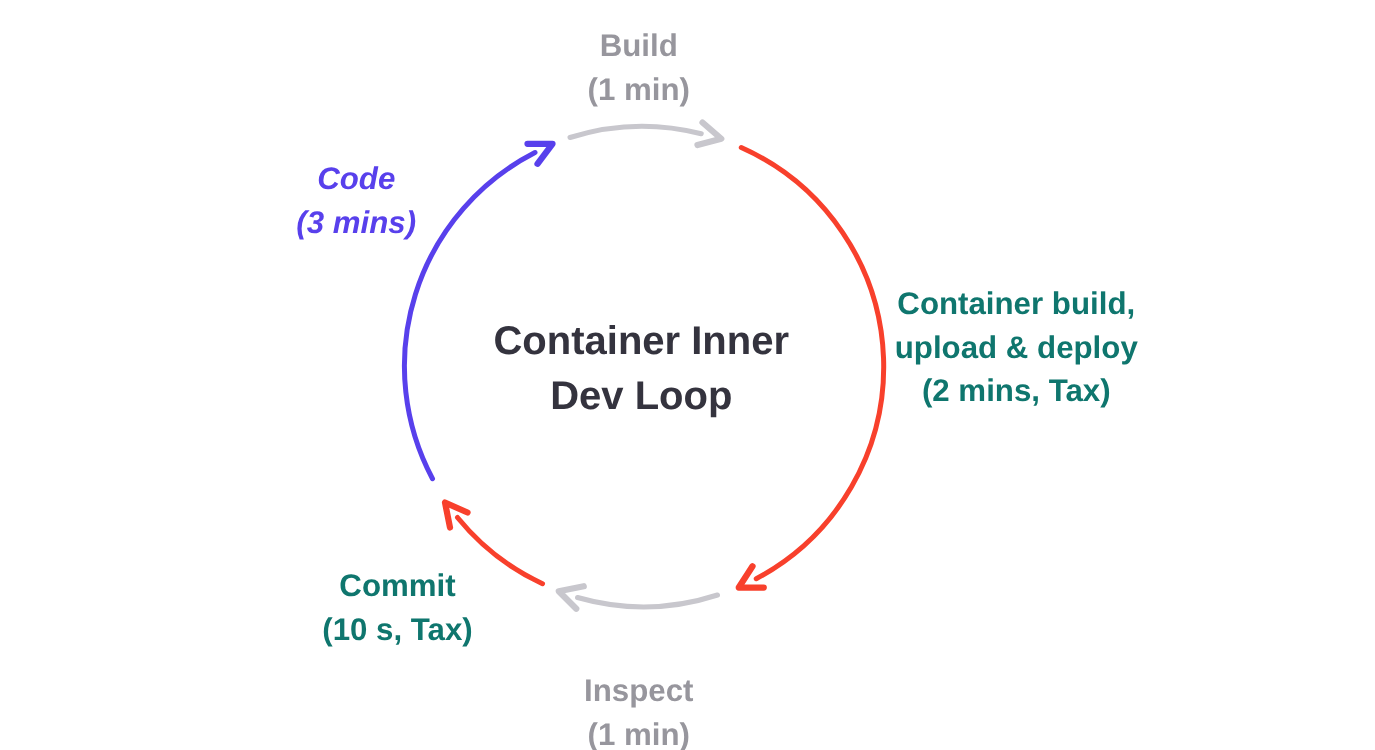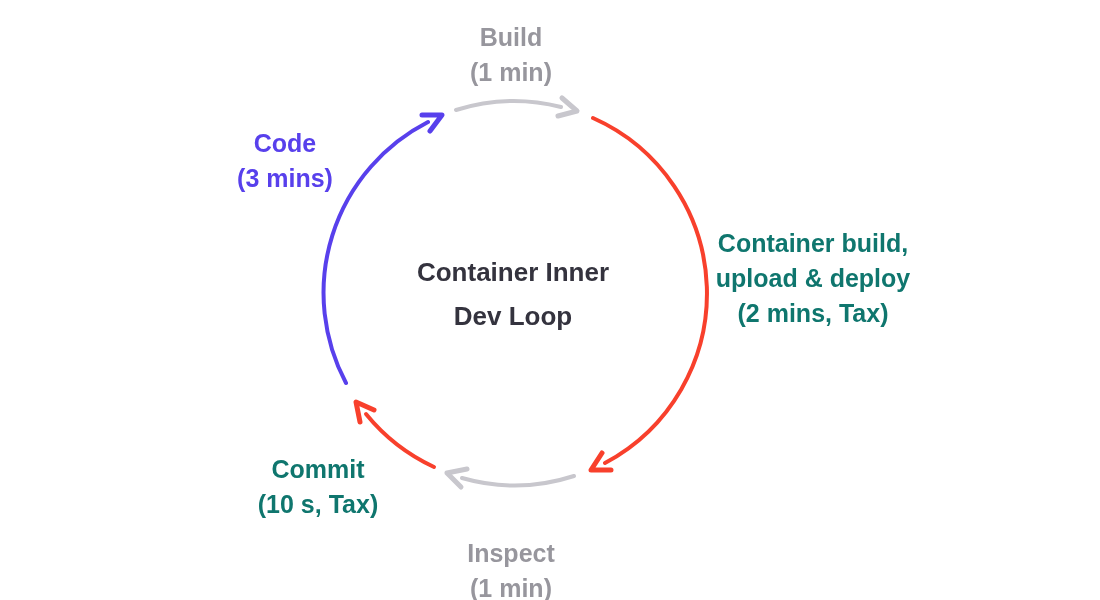--- a/index.html
+++ b/index.html
@@ -36,27 +36,27 @@
     position: absolute;
     transform: translateX(-50%);
     text-align: center;
     font-weight: bold;
     font-size: 25px;
     line-height: 35px;
     white-space: nowrap;
   }
   .label-gray { color: #97969D; }
   .label-red  { color: #0f766e; }
-  .label-blue { color: #5840EC; }
+  .label-blue { color: #5840EC; font-style: italic; }
   .center-title {
     position: absolute;
     transform: translateX(-50%);
     text-align: center;
     font-weight: bold;
-    font-size: 26px;
+    font-size: 32px;
     line-height: 44px;
     white-space: nowrap;
     color: #34333E;
   }
 </style>
 </head>
 <body>
 
 <div class="canvas">
 

